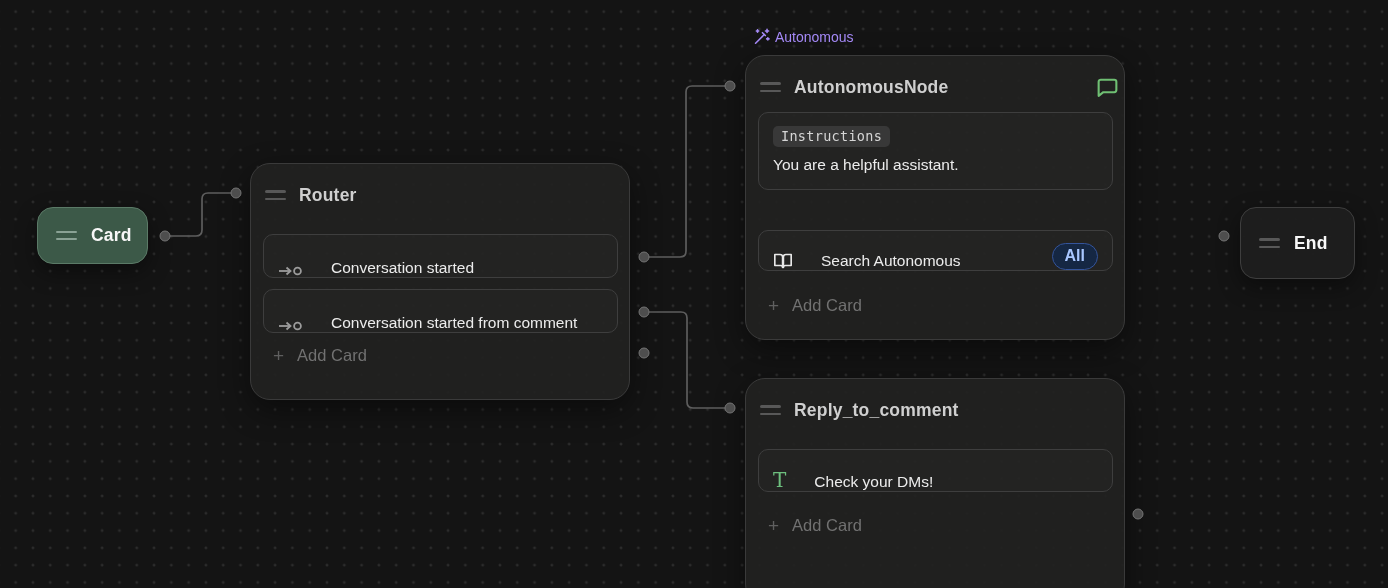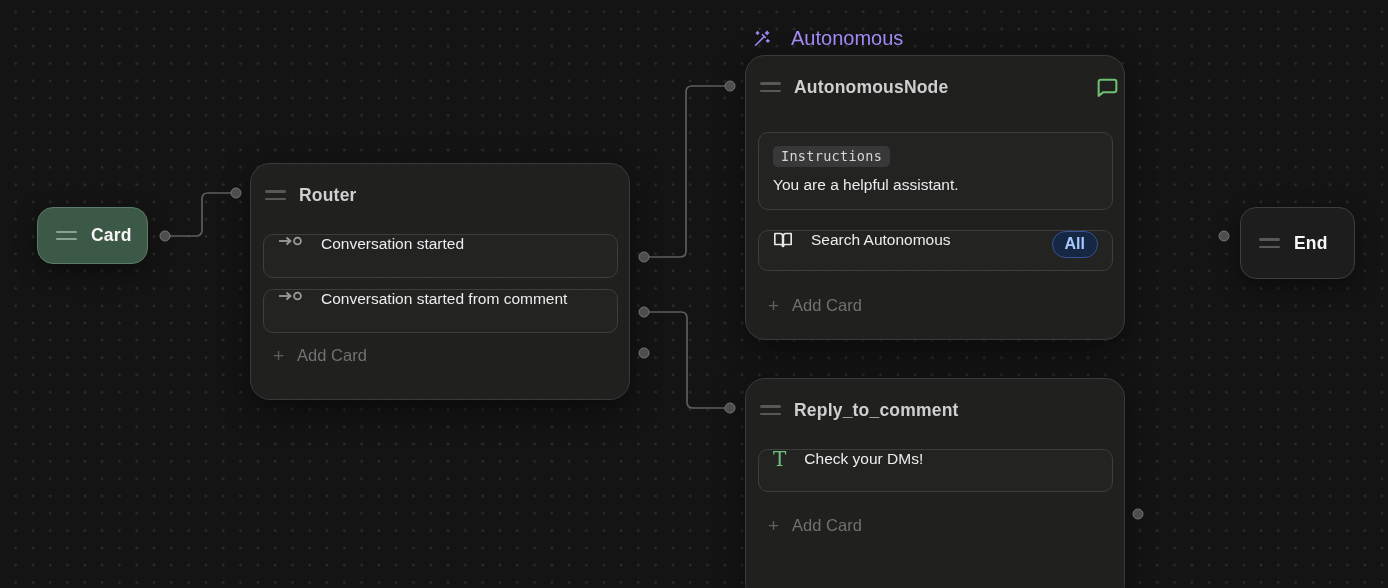--- a/index.html
+++ b/index.html
@@ -36,21 +36,21 @@
     position:absolute; left:14px; top:16px; right:4px;
     display:flex; align-items:center; gap:13px; height:30px;
   }
   .node-title { font-size:17.5px; font-weight:700; color:#cfcfcf; letter-spacing:.2px; white-space:nowrap; }
   .header-spacer { flex:1; }
 
   .card {
     position:absolute; left:12px; width:355px;
     border:1px solid #3e3e3e; border-radius:10px;
     background:rgba(255,255,255,0.015);
-    display:flex; align-items:flex-start; gap:18px; padding:0 14px;
+    display:flex; align-items:flex-end; gap:28px; padding:0 14px;
   }
   .card-text { font-size:15.5px; color:#ececec; white-space:nowrap; }
 
   .card-block {
     position:absolute; left:12px; width:355px;
     border:1px solid #3e3e3e; border-radius:10px;
     background:rgba(255,255,255,0.015);
     padding:13px 14px;
   }
   .chip {
@@ -68,22 +68,22 @@
   .add-card .plus { font-size:19px; line-height:1; color:#5f5f5f; }
   .add-card .add-label { font-size:16.5px; }
 
   .badge-all {
     margin-left:auto; flex:none;
     background:#152743; border:1px solid #34549b; color:#a9c7ff;
     font-size:16px; font-weight:700; padding:3px 12px 4px; border-radius:999px;
   }
 
   .flow-badge {
-    position:absolute; display:flex; align-items:center; gap:20px;
-    color:#a78bfa; font-size:20px; font-weight:500;
+    position:absolute; display:flex; align-items:center; gap:4px;
+    color:#a78bfa; font-size:14px; font-weight:500;
   }
 
   .port {
     position:absolute; width:11px; height:11px; border-radius:50%;
     background:#4e4e4e; border:1px solid #747474;
     transform:translate(-50%,-50%);
   }
   .edges { position:absolute; left:0; top:0; pointer-events:none; }
   .edges path { stroke:#5d5d5d; stroke-width:1.7; fill:none; stroke-linecap:round; }
 
@@ -166,21 +166,21 @@
           <span></span>
         </div>
       <div class="node-title">AutonomousNode</div>
       <div class="header-spacer"></div>
       <span class="icon">
         <svg width="25" height="25" viewBox="0 0 24 24" fill="none" stroke="#6fbf73" stroke-width="2" stroke-linecap="round" stroke-linejoin="round">
           <path d="M5.5 4.5 h13 a2 2 0 0 1 2 2 v8 a2 2 0 0 1 -2 2 h-10.5 l-4.5 3.5 v-13.5 a2 2 0 0 1 2 -2 z"></path>
         </svg>
       </span>
     </div>
-    <div class="card-block" style="top:76px; height:78px;">
+    <div class="card-block" style="top:56px; height:78px;">
       <span class="chip">Instructions</span>
       <div class="block-text">You are a helpful assistant.</div>
     </div>
     <div class="card" style="top:174px; height:41px;">
       <span class="icon">
         <svg width="20" height="18" viewBox="0 0 24 22" fill="none" stroke="#e8e8e8" stroke-width="2" stroke-linecap="round" stroke-linejoin="round">
           <path d="M2 3 h6.5 a3 3 0 0 1 3 3 v13 a2.5 2.5 0 0 0 -2.5 -2.5 H2 z"></path>
           <path d="M22 3 h-6.5 a3 3 0 0 0 -3 3 v13 a2.5 2.5 0 0 1 2.5 -2.5 H22 z"></path>
         </svg>
       </span>

